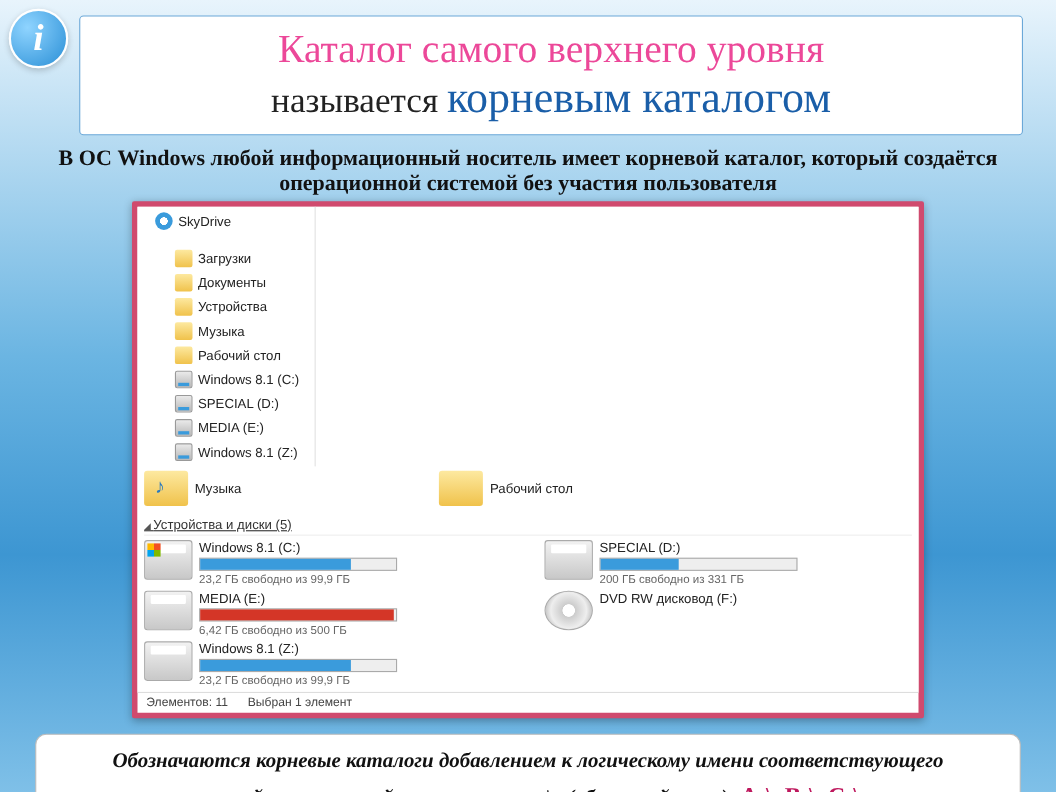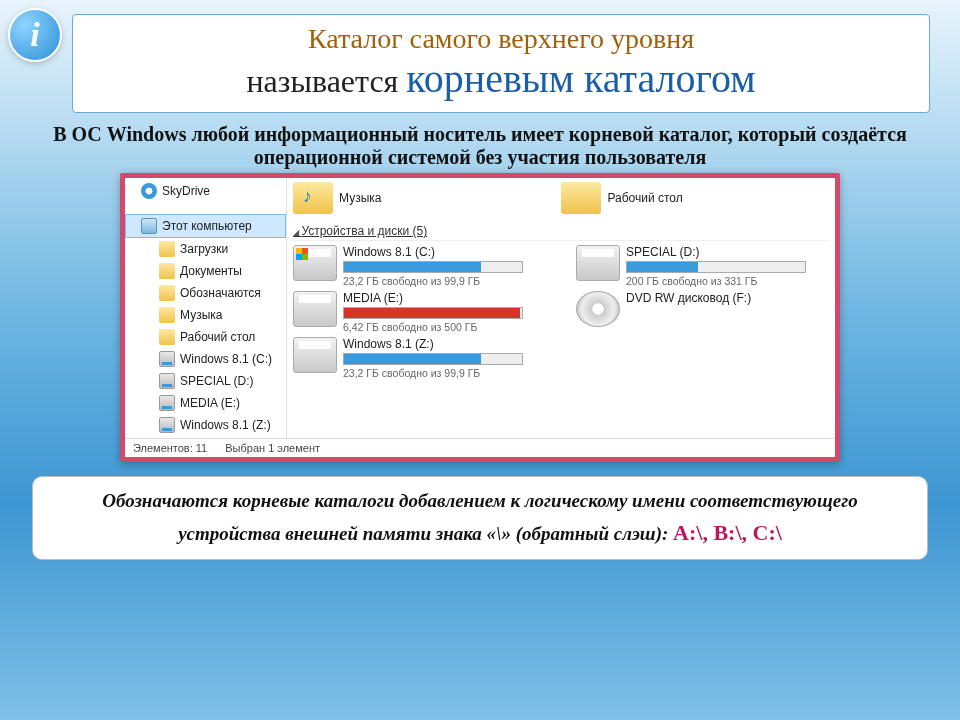--- a/index.html
+++ b/index.html
@@ -17,35 +17,35 @@
     display: flex; align-items: center; justify-content: center;
     color: #fff; font-family: Georgia, serif; font-style: italic;
     font-size: 34px; font-weight: bold; box-shadow: 0 2px 6px rgba(0,0,0,.2);
   }
   .title-box {
     margin: 14px 30px 0 72px;
     background: #fff; border: 1px solid #6ba8d8; border-radius: 4px;
     padding: 8px 14px 10px; text-align: center;
     font-family: "Times New Roman", serif;
   }
-  .title-line1 { font-size: 28px; color: #a16207; font-family: Liberation Serif, serif; }
+  .title-line1 { font-size: 36px; color: #ec4899; font-family: Liberation Serif, serif; }
   .title-line2 { font-size: 32px; color: #222; }
   .title-em { font-size: 40px; color: #1a5ea8; }
   .subtitle {
     margin: 10px 24px 4px; text-align: center;
     font-family: "Times New Roman", serif; font-size: 20px; font-weight: bold;
     color: #111;
   }
   .explorer {
     width: 720px; margin: 4px auto 0;
     border: 5px solid #d04a6e; border-radius: 2px;
     background: #fff; font-size: 12px; color: #222;
     box-shadow: 0 2px 8px rgba(0,0,0,.3);
   }
-  .ex-body { display: flex; background: #fff; }
+  .ex-body { display: flex; background: #fff; flex-direction: column; }
   .sidebar { width: 162px; border-right: 1px solid #e2e2e2; padding: 2px 0; }
   .sb-item { display: flex; align-items: center; padding: 2px 4px 2px 16px; gap: 5px; line-height: 18px; cursor: default; }
   .sb-item.sel { background: #cde8ff; border: 1px solid #7dbef0; padding-left:15px; }
   .sb-sub { padding-left: 34px; }
   .ic { width: 16px; height: 16px; display: inline-block; flex-shrink: 0; }
   .ic-folder { background: linear-gradient(#fde9a0,#f0c24b); border-radius: 2px; }
   .ic-drive { background: linear-gradient(#eaeaea,#b8b8b8); border: 1px solid #999; border-radius: 2px; position:relative; }
   .ic-drive::after { content:""; position:absolute; bottom:1px; left:2px; right:2px; height:3px; background:#3a9bdc; }
   .ic-pc { background: linear-gradient(#cfe6f7,#7ab8e0); border: 1px solid #5a94c0; border-radius: 2px; }
   .ic-sky { background: radial-gradient(circle, #fff 30%, #3a9bdc 32%); border-radius:50%; }
@@ -95,35 +95,31 @@
 
 <div class="explorer">
   <div class="ex-body">
     <div class="sidebar">
       <div class="sb-item">
           <span class="ic ic-sky"></span>
           <span>SkyDrive</span>
         </div>
       <div style="height:6px"></div>
       <div style="height:6px"></div>
-      <div class="sb-item sel">
-          <span class="ic ic-pc"></span>
-          <span>Этот компьютер</span>
-        </div>
       <div class="sb-item sb-sub">
           <span class="ic ic-folder"></span>
           <span>Загрузки</span>
         </div>
       <div class="sb-item sb-sub">
           <span class="ic ic-folder"></span>
           <span>Документы</span>
         </div>
       <div class="sb-item sb-sub">
           <span class="ic ic-folder"></span>
-          <span>Обозначаются</span>
+          <span>Устройства</span>
         </div>
       <div class="sb-item sb-sub">
           <span class="ic ic-folder"></span>
           <span>Музыка</span>
         </div>
       <div class="sb-item sb-sub">
           <span class="ic ic-folder"></span>
           <span>Рабочий стол</span>
         </div>
       <div class="sb-item sb-sub">

